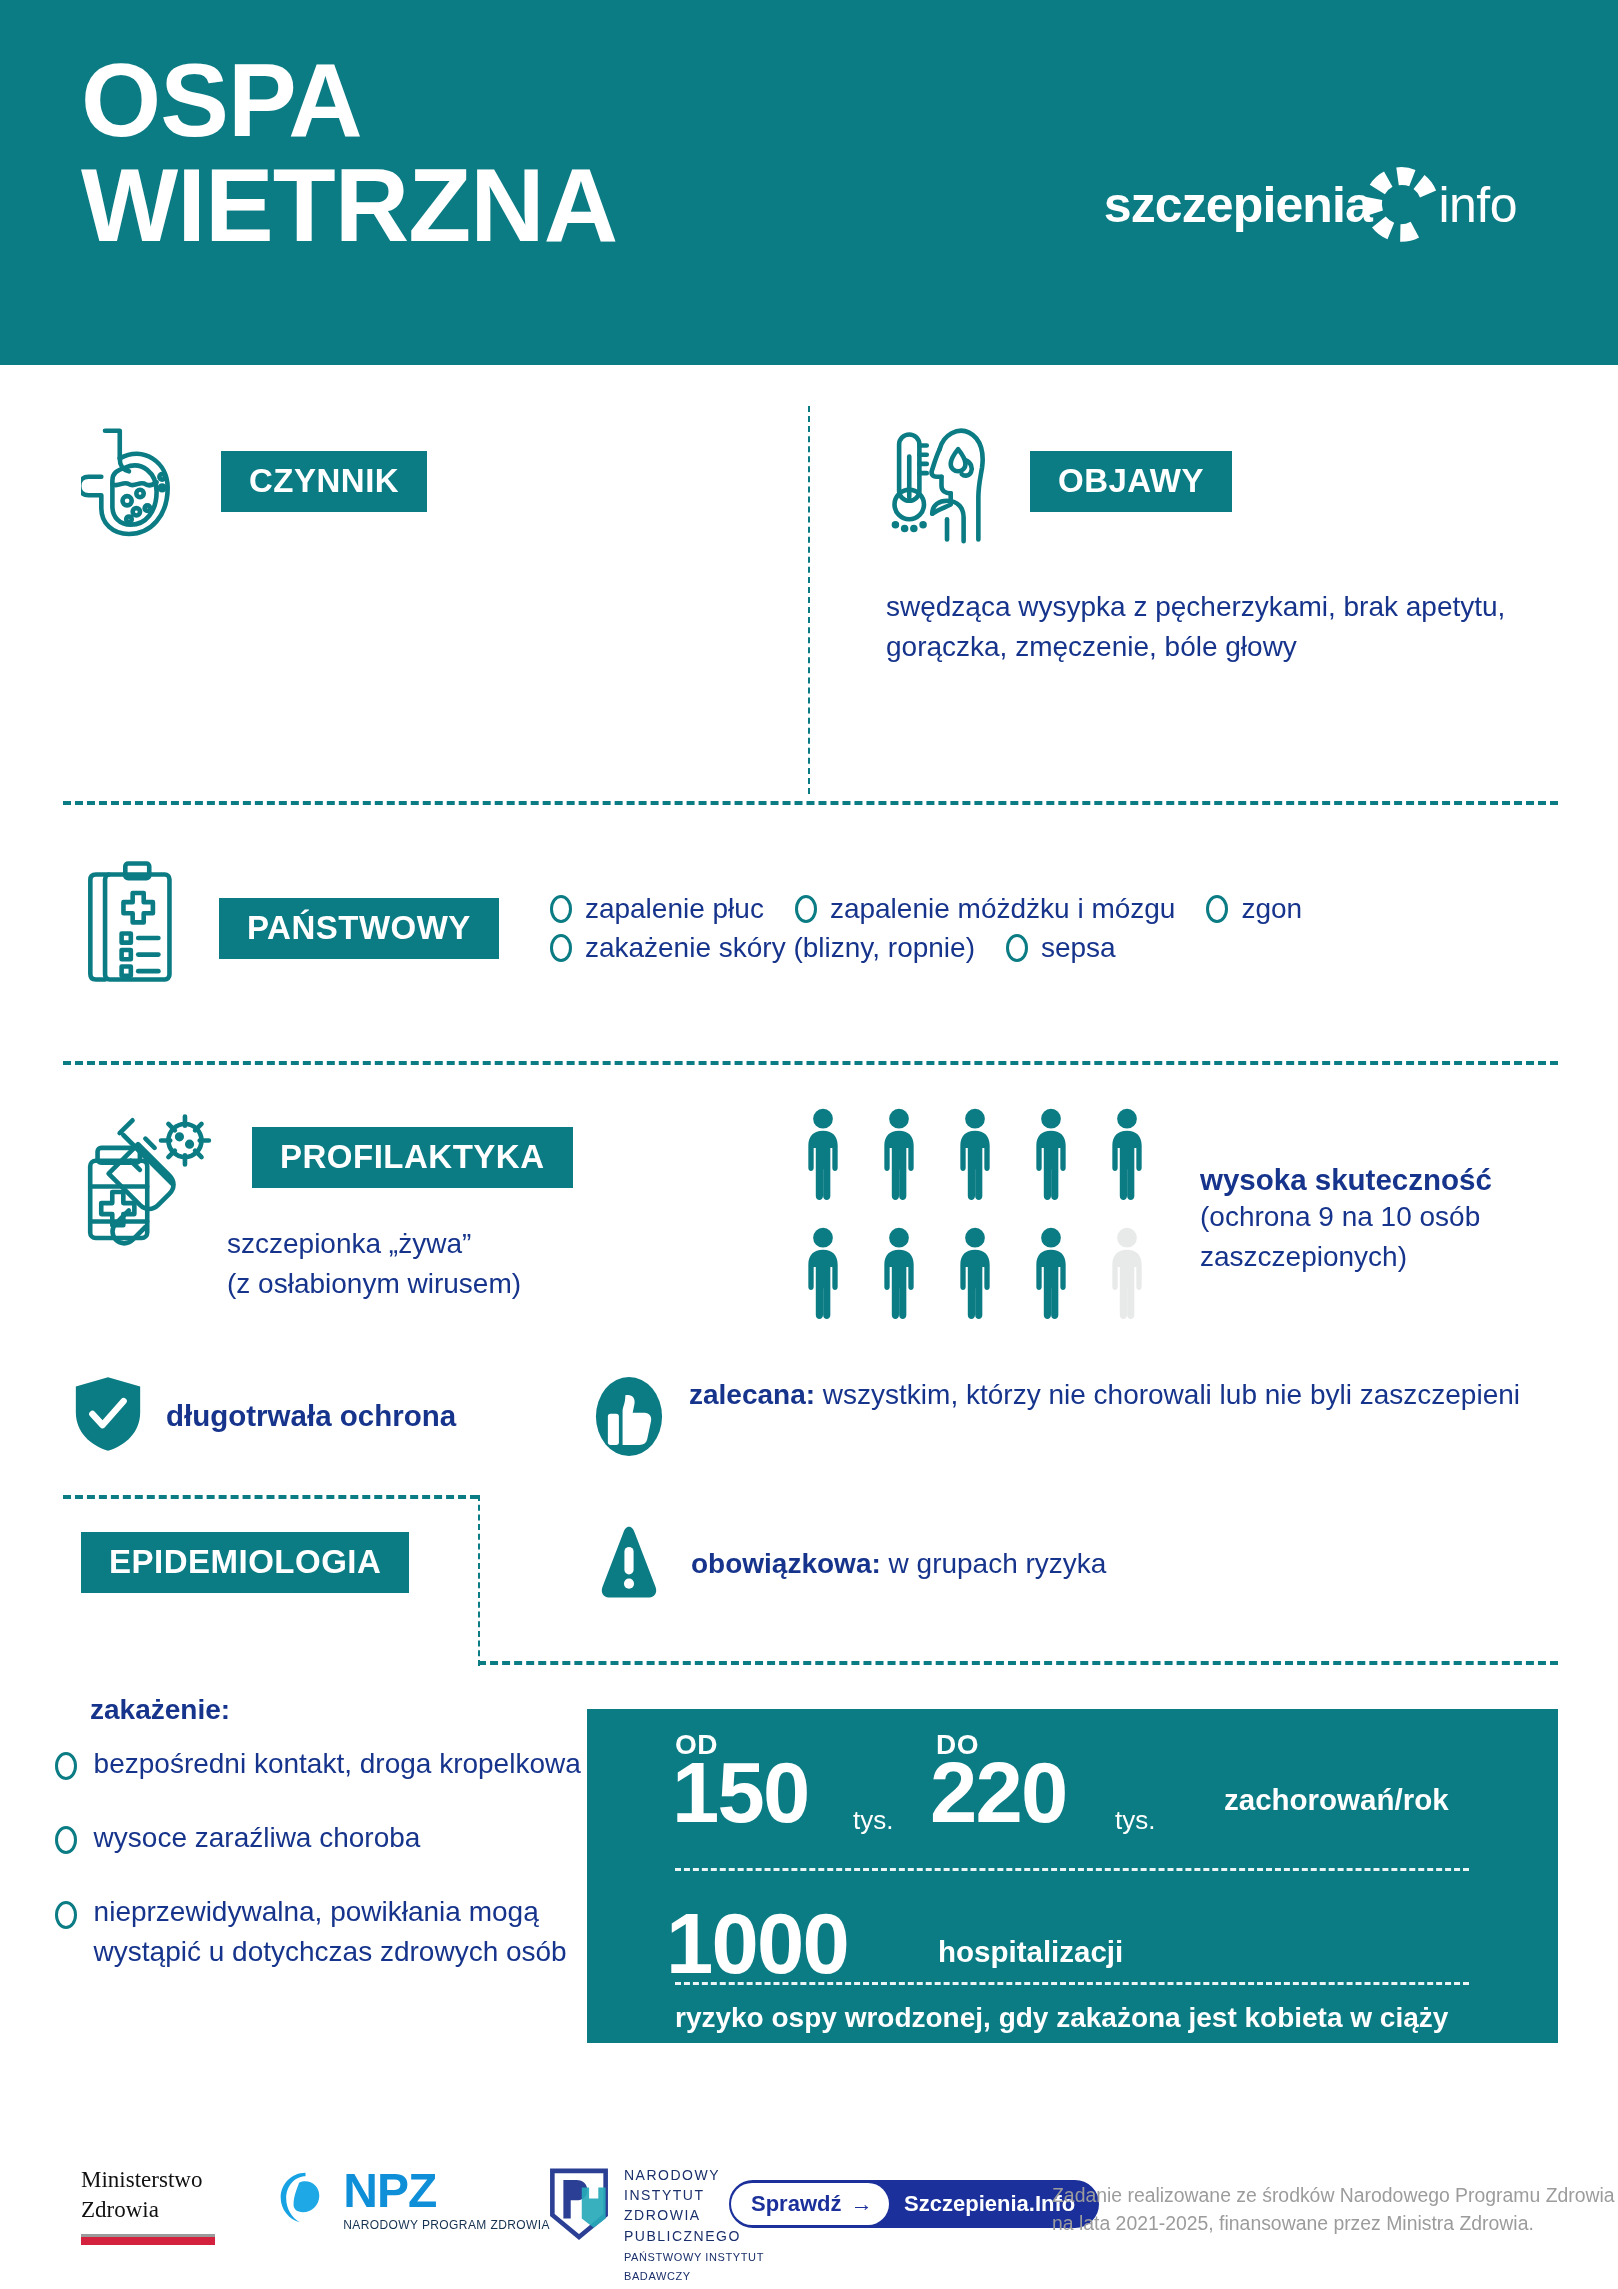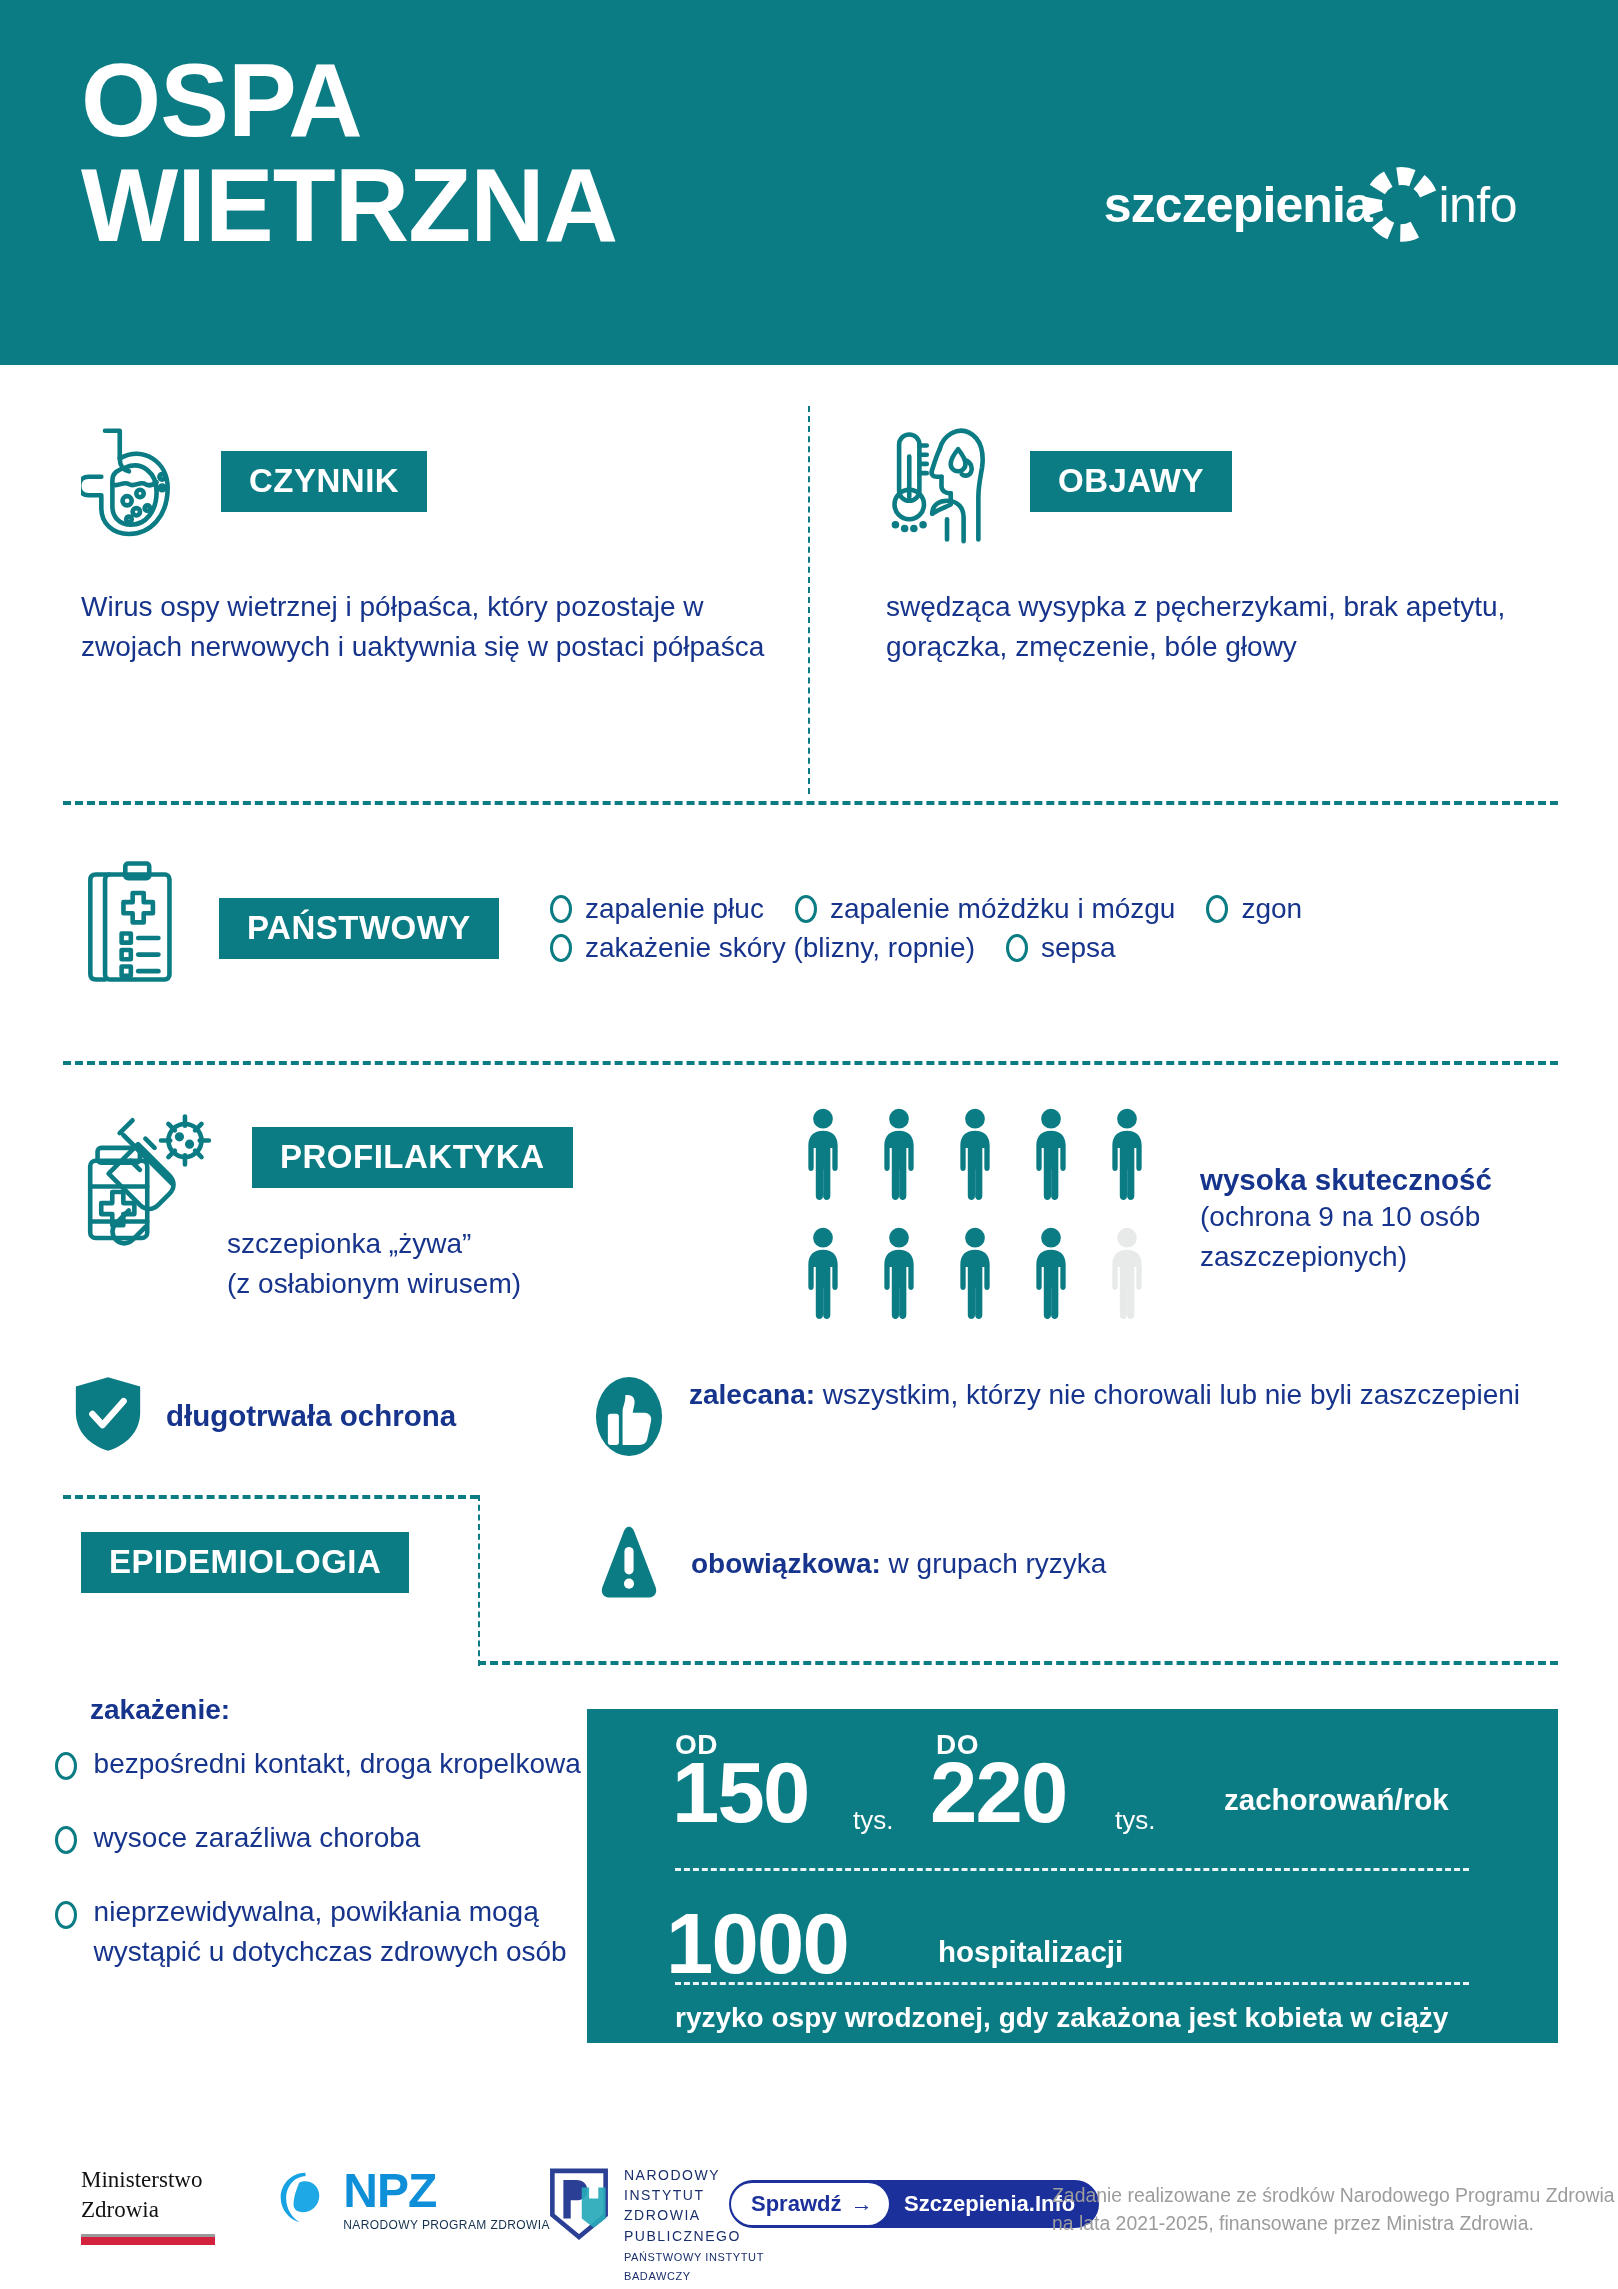--- a/index.html
+++ b/index.html
@@ -168,21 +168,20 @@
           <circle cx="60" cy="104" r="4"></circle>
             <circle cx="72" cy="100" r="3"></circle>
           <circle cx="52" cy="112" r="3"></circle>
             <circle cx="88" cy="66" r="3"></circle>
           <circle cx="88" cy="78" r="2.5"></circle>
         </g>
       </svg>
     </span>
     <span class="tag">CZYNNIK</span>
   </div>
-  <div class="sec-body body-text">Wirus ospy wietrznej i półpaśca, który pozostaje w zwojach nerwowych i uaktywnia się w postaci półpaśca</div>
 </div>
 
 <div id="sec-objawy">
   <div class="sec-head">
     <span>
       <svg width="111" height="129" viewBox="0 0 120 140">
         <g class="icon-line">
           <rect x="14" y="20" width="22" height="72" rx="11"></rect>
           <circle cx="25" cy="96" r="16"></circle>
           <path d="M25 44 v44"></path>

